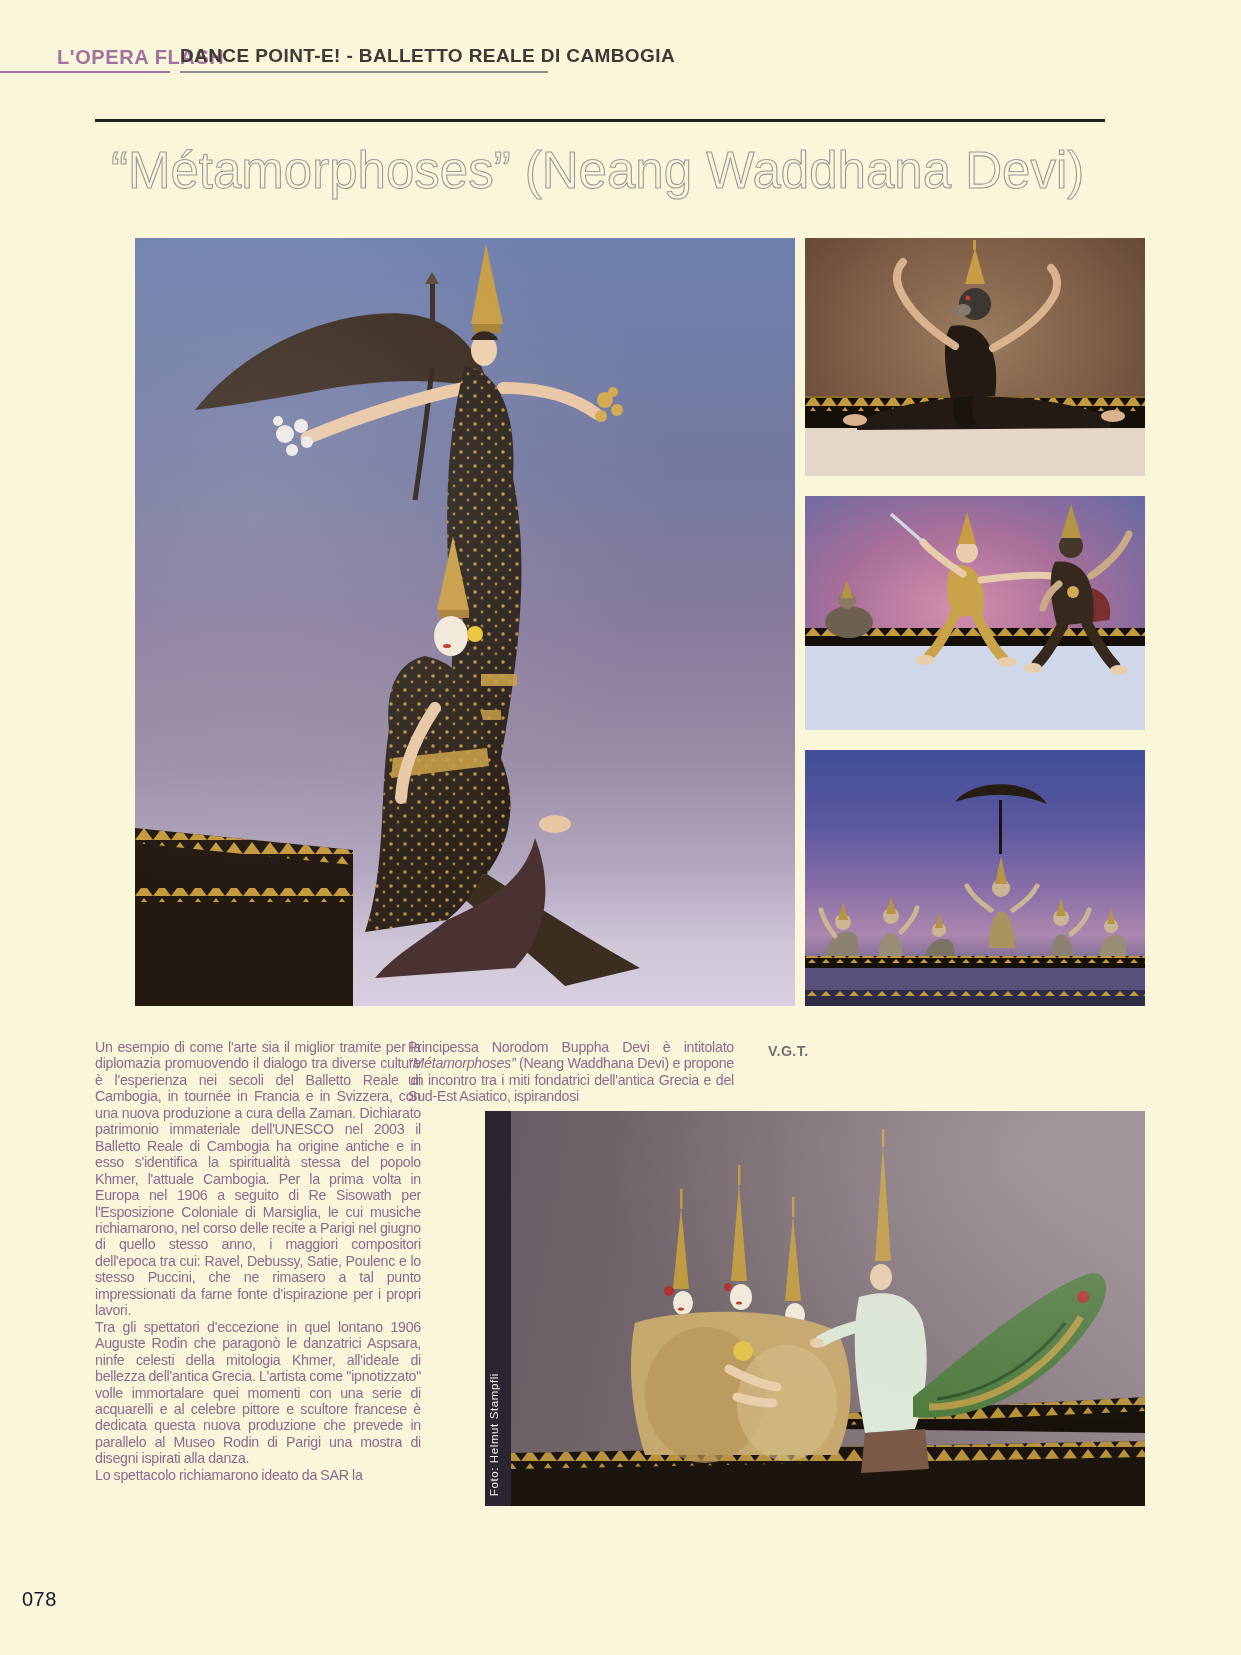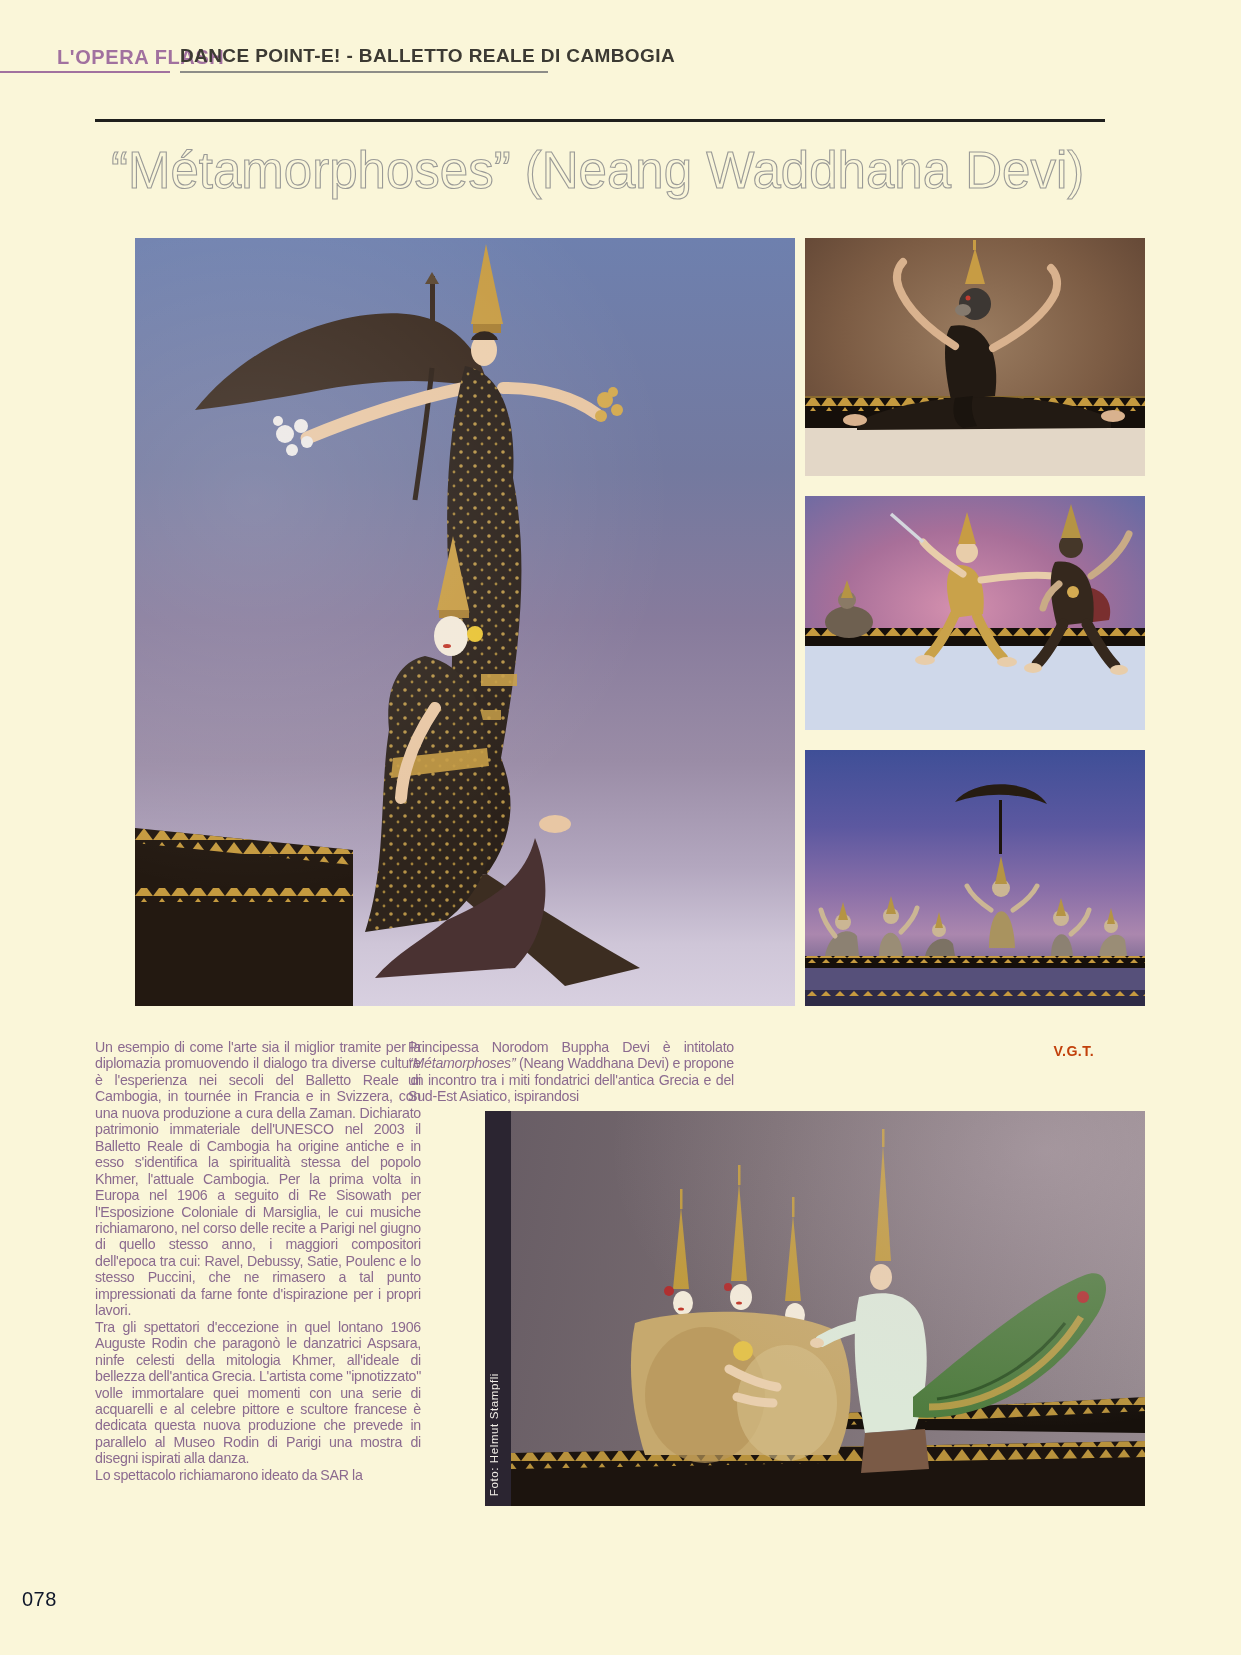--- a/index.html
+++ b/index.html
@@ -72,22 +72,22 @@
     font-size:14.2px;line-height:16.45px;
     letter-spacing:-.25px;word-spacing:-.4px;
     color:#8b6a8f;text-align:justify;margin-top:34px;
   }
   .col p{margin:0;}
   .col-1{left:95px;}
   .col-2{left:408px;}
   .col-3{left:768px;}
   .italic{font-style:italic;}
   .signature{
-    margin-top:4px;text-align:right;font-weight:bold;
-    letter-spacing:.4px;color:#c2410c;
+    margin-top:4px;text-align:left;font-weight:bold;
+    letter-spacing:.4px;color:#737373;
   }
   
   .page-number{
     position:absolute;left:22px;top:1588px;
     font-size:20px;color:#0f172a;letter-spacing:.5px;
   }
 </style>
 </head>
 <body>
 

